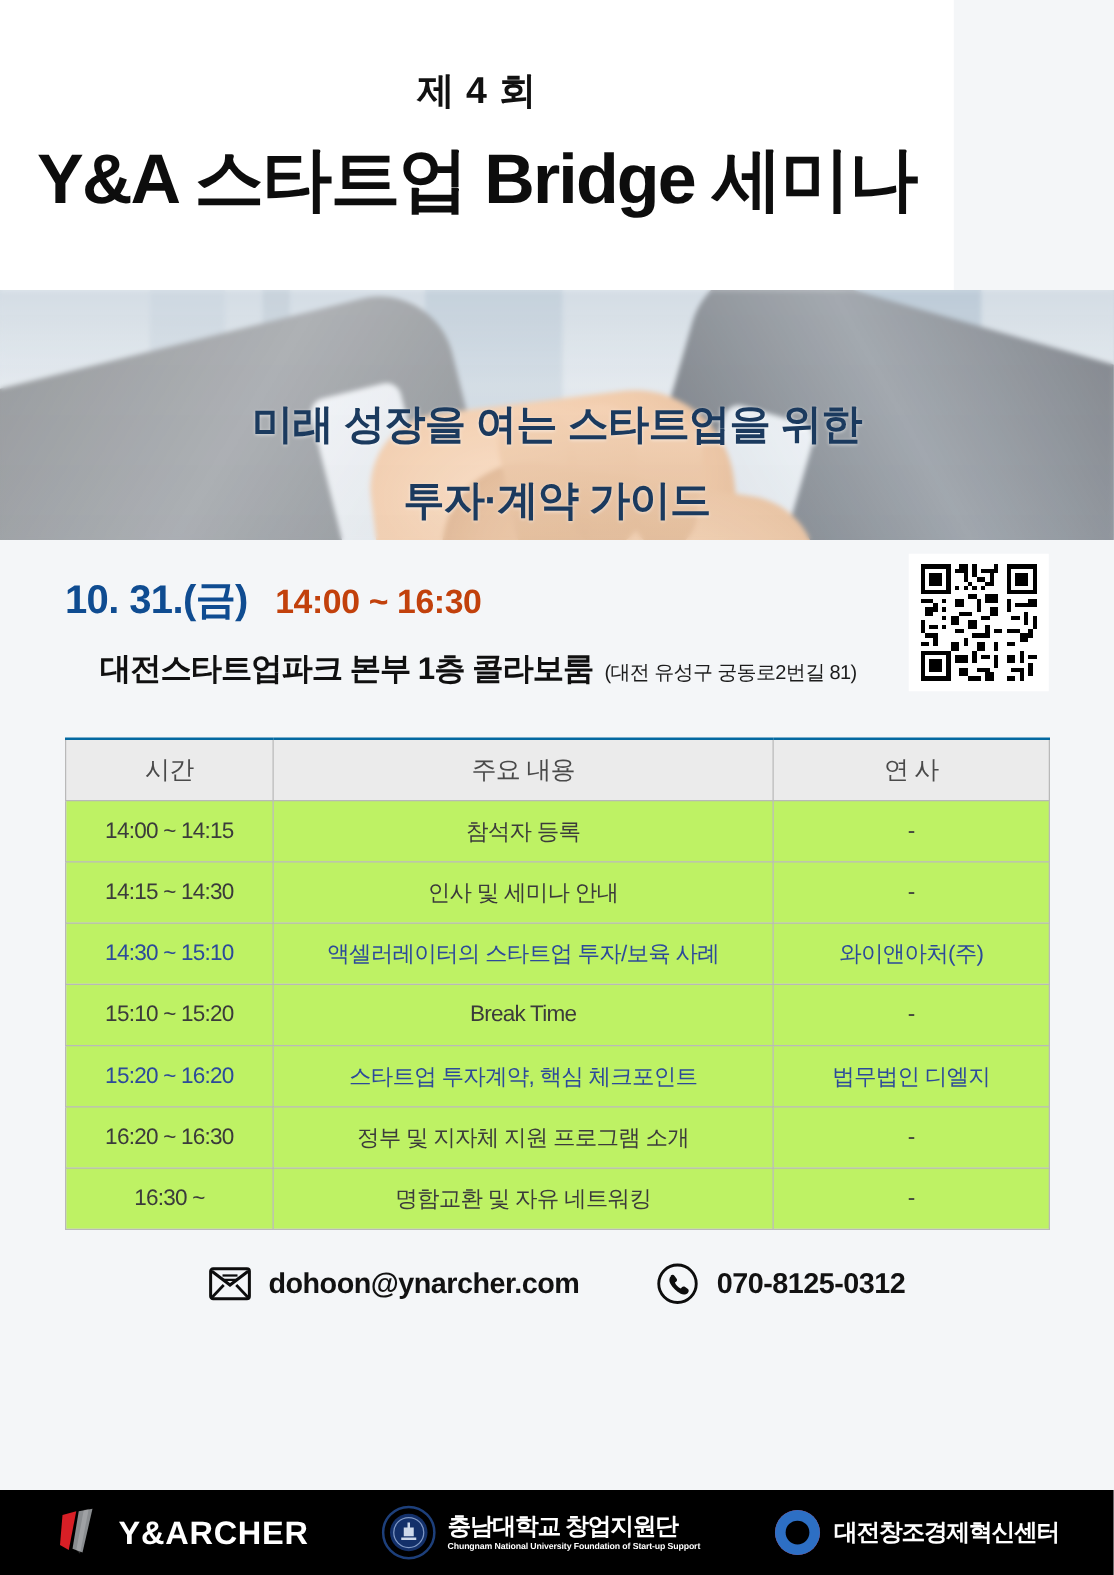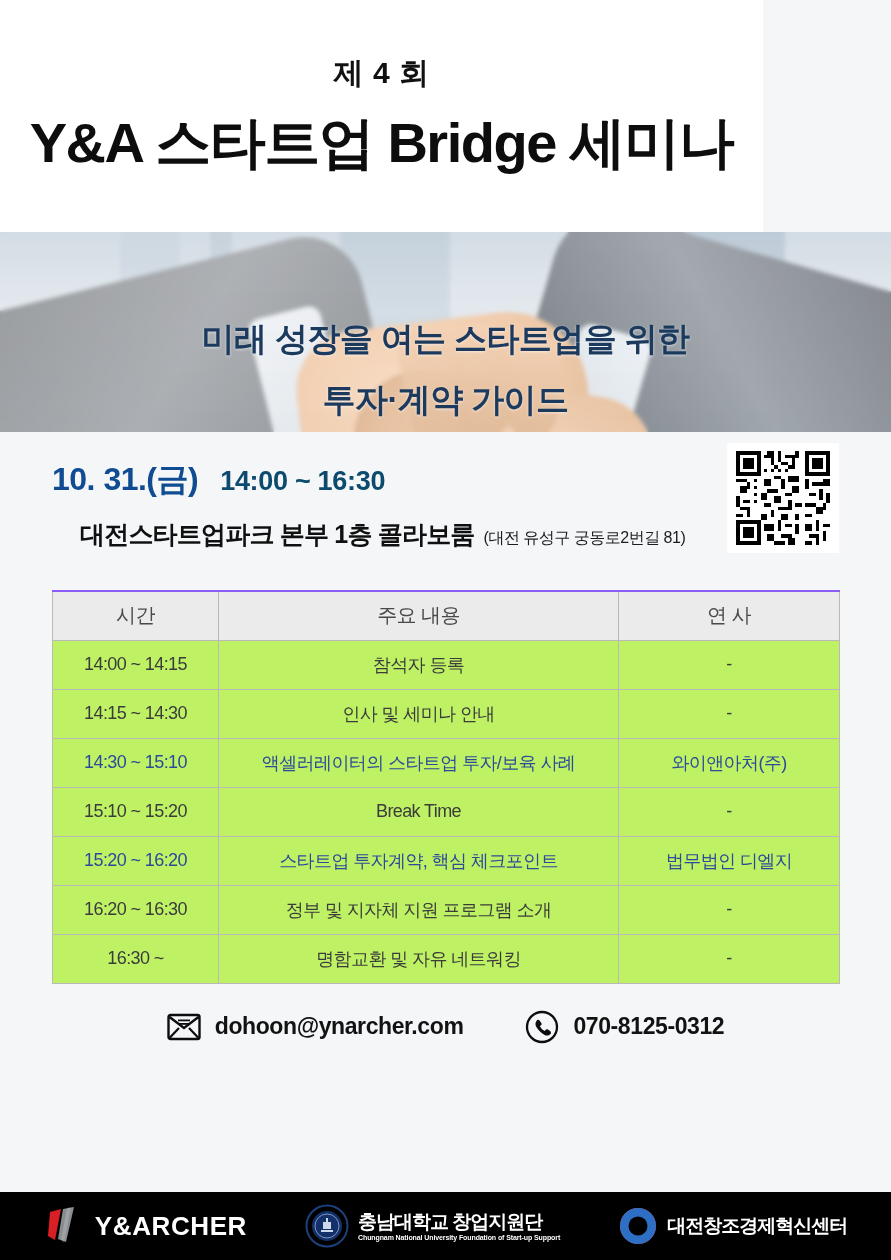--- a/index.html
+++ b/index.html
@@ -146,21 +146,21 @@
     padding:26px 52px 10px 52px;
     height:158px;
   }
   .date-row{
     display:flex; align-items:baseline; gap:22px;
   }
   .date{
     font-size:32px; font-weight:800; color:#0f4c91; letter-spacing:-0.5px;
   }
   .time{
-    font-size:27px; font-weight:600; color:#0c4a6e; letter-spacing:-0.3px;
+    font-size:27px; font-weight:600; color:#c2410c; letter-spacing:-0.3px;
   }
   .venue-row{
     margin-top:16px;
     display:flex; align-items:baseline; gap:9px;padding-left:28px;
   }
   .venue{
     font-size:25px; font-weight:700; color:#101010; letter-spacing:-0.8px;
   }
   .venue-sub{
     font-size:16px; font-weight:500; color:#1c1c1c; letter-spacing:-0.5px;
@@ -184,21 +184,21 @@
     text-align:center;
     letter-spacing:-0.6px;
     color:#3b3b3b;
   }
   table.sched thead th{
     background:#ebebeb;
     height:49px;
     font-size:20px;
     font-weight:500;
     color:#4a4a4a;
-    border-top:2px solid #8b5cf6;
+    border-top:2px solid #0369a1;
   }
   table.sched tbody td{
     background:#bef264;
     height:49px;
     font-size:18px;
     font-weight:500;
   }
   col.c-time{ width:166px; }
   col.c-topic{ width:400px; }
   col.c-speaker{ width:221px; }

